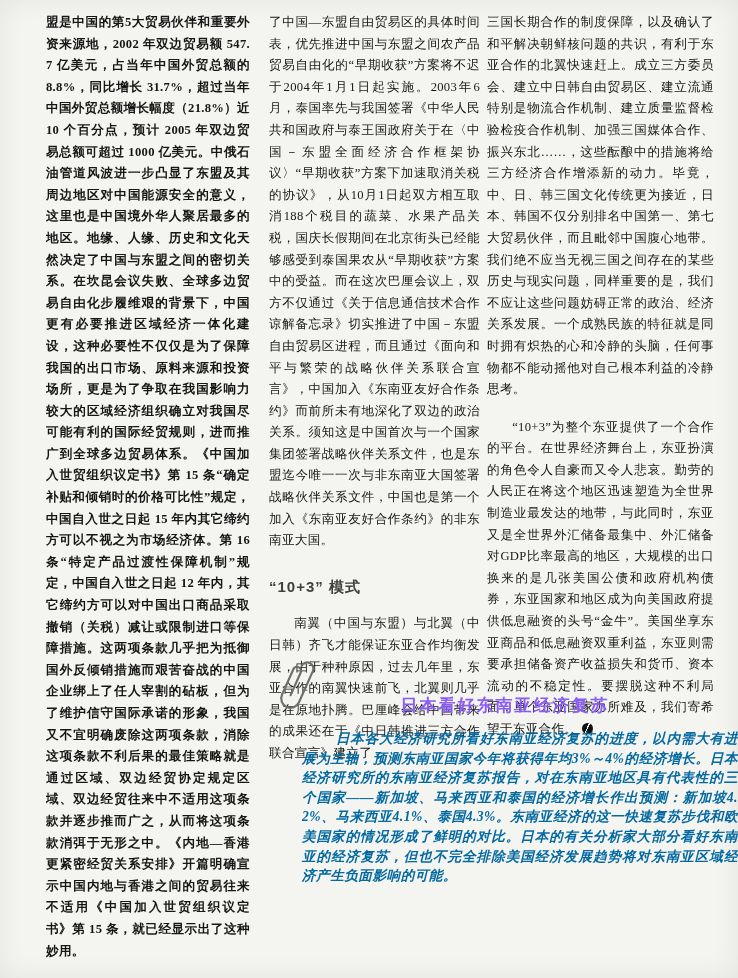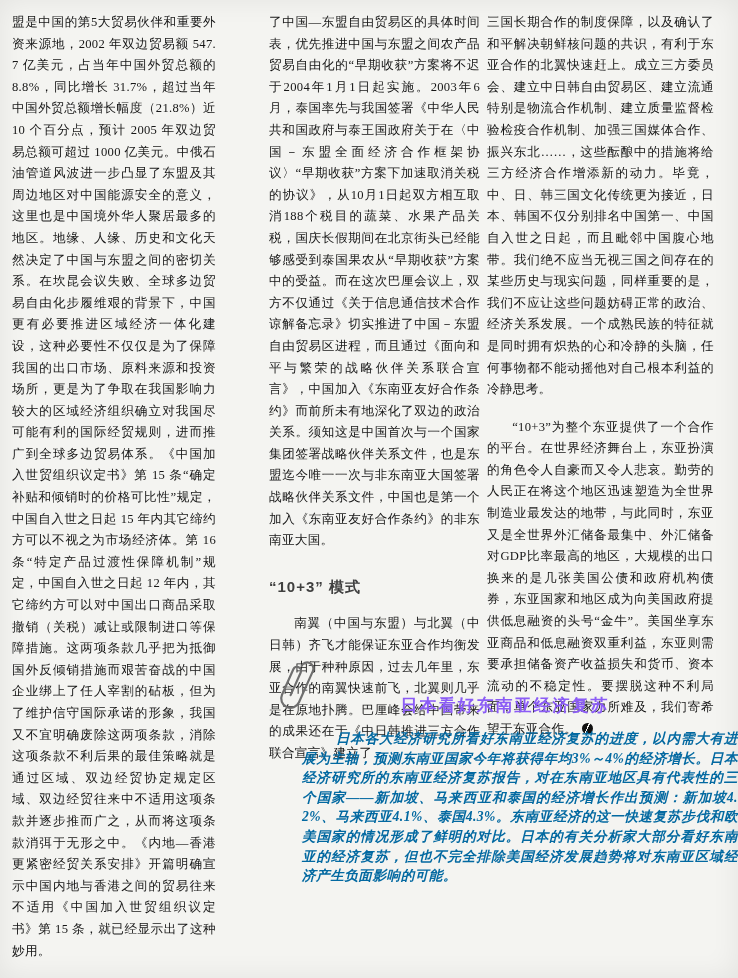--- a/index.html
+++ b/index.html
@@ -18,21 +18,21 @@
   .col{
     position:absolute;top:12px;
     text-align:justify;
     text-justify:inter-ideograph;
     word-break:break-all;
     font-size:12.6px;line-height:21.6px;
     letter-spacing:0.3px;
   }
   .col p{margin:0;}
   .col p.indent{text-indent:2em;margin-top:16px;}
-  #col1{left:12px;width:204px;height:962px;overflow:hidden;}
+  #col1{left:46px;width:204px;height:962px;overflow:hidden;font-weight:bold;}
   #col2{left:269px;width:211px;}
   #col3{left:487px;width:227px;}
   .sec-heading{
     font-family:"Liberation Sans","DejaVu Sans",sans-serif;
     font-weight:bold;font-size:15px;letter-spacing:1px;
     margin:24px 0 12px 0;text-align:left;text-indent:0;
     color:#404040;
   }
   .endmark{
     display:inline-block;width:11px;height:11px;
@@ -72,21 +72,21 @@
     <p class="indent">自从2000年11月朱镕基总理代表中国政府提出建立中国—东盟自由贸易区倡议以来，中国、东盟双边经贸一体化进展颇为显著：2001年，在文莱举行的首届东盟和中国首脑会议上，双方一致同意在10年内建立中国—东盟自由贸易区，并提出把农业、信息产业、人力资源开发和湄公河流域开发等作为合作重点。2002年，在柬埔寨举行的东盟和中国领导人会议上，双方签署了经济合作框架协议，确定</p>
   </div>
 
   <div class="col" id="col2">
     <p>了中国—东盟自由贸易区的具体时间表，优先推进中国与东盟之间农产品贸易自由化的“早期收获”方案将不迟于2004年1月1日起实施。2003年6月，泰国率先与我国签署《中华人民共和国政府与泰王国政府关于在〈中国－东盟全面经济合作框架协议〉“早期收获”方案下加速取消关税的协议》，从10月1日起双方相互取消188个税目的蔬菜、水果产品关税，国庆长假期间在北京街头已经能够感受到泰国果农从“早期收获”方案中的受益。而在这次巴厘会议上，双方不仅通过《关于信息通信技术合作谅解备忘录》切实推进了中国－东盟自由贸易区进程，而且通过《面向和平与繁荣的战略伙伴关系联合宣言》，中国加入《东南亚友好合作条约》而前所未有地深化了双边的政治关系。须知这是中国首次与一个国家集团签署战略伙伴关系文件，也是东盟迄今唯一一次与非东南亚大国签署战略伙伴关系文件，中国也是第一个加入《东南亚友好合作条约》的非东南亚大国。</p>
     <h2 class="sec-heading">“10+3” 模式</h2>
     <p class="indent">南翼（中国与东盟）与北翼（中日韩）齐飞才能保证东亚合作均衡发展，由于种种原因，过去几年里，东亚合作的南翼快速前飞，北翼则几乎是在原地扑腾。巴厘峰会给中国带来的成果还在于《中日韩推进三方合作联合宣言》建立了</p>
   </div>
 
   <div class="col" id="col3">
-    <p>三国长期合作的制度保障，以及确认了和平解决朝鲜核问题的共识，有利于东亚合作的北翼快速赶上。成立三方委员会、建立中日韩自由贸易区、建立流通特别是物流合作机制、建立质量监督检验检疫合作机制、加强三国媒体合作、振兴东北……，这些酝酿中的措施将给三方经济合作增添新的动力。毕竟，中、日、韩三国文化传统更为接近，日本、韩国不仅分别排名中国第一、中国自入世之日起，而且毗邻中国腹心地带。我们绝不应当无视三国之间存在的某些历史与现实问题，同样重要的是，我们不应让这些问题妨碍正常的政治、经济关系发展。一个成熟民族的特征就是同时拥有炽热的心和冷静的头脑，任何事物都不能动摇他对自己根本利益的冷静思考。</p>
+    <p>三国长期合作的制度保障，以及确认了和平解决朝鲜核问题的共识，有利于东亚合作的北翼快速赶上。成立三方委员会、建立中日韩自由贸易区、建立流通特别是物流合作机制、建立质量监督检验检疫合作机制、加强三国媒体合作、振兴东北……，这些酝酿中的措施将给三方经济合作增添新的动力。毕竟，中、日、韩三国文化传统更为接近，日本、韩国不仅分别排名中国第一、第七大贸易伙伴，而且毗邻中国腹心地带。我们绝不应当无视三国之间存在的某些历史与现实问题，同样重要的是，我们不应让这些问题妨碍正常的政治、经济关系发展。一个成熟民族的特征就是同时拥有炽热的心和冷静的头脑，任何事物都不能动摇他对自己根本利益的冷静思考。</p>
     <p class="indent"><span>“10+3”为整个东亚提供了一个合作的平台。在世界经济舞台上，东亚扮演的角色令人自豪而又令人悲哀。勤劳的人民正在将这个地区迅速塑造为全世界制造业最发达的地带，与此同时，东亚又是全世界外汇储备最集中、外汇储备对GDP比率最高的地区，大规模的出口换来的是几张美国公债和政府机构债券，东亚国家和地区成为向美国政府提供低息融资的头号“金牛”。美国坐享东亚商品和低息融资双重利益，东亚则需要承担储备资产收益损失和货币、资本流动的不稳定性。要摆脱这种不利局面，单个东亚国家力所难及，我们寄希望于东亚合作。</span><span class="endmark"></span></p>
   </div>
 
   <svg class="paperclip" viewBox="0 0 24 40" aria-hidden="true">
     <path d="M8 7 a4 4 0 0 1 8 0 l0 22 a6 6 0 0 1 -12 0 l0 -18 a2.6 2.6 0 0 1 5.2 0 l0 16" fill="none" stroke="#6f6f6f" stroke-width="1.4" stroke-linecap="round"></path>
   </svg>
 
   <div class="feature">
     <div class="feature-title">日本看好东南亚经济复苏</div>
     <p class="feature-body">日本各大经济研究所看好东南亚经济复苏的进度，以内需大有进展为主轴，预测东南亚国家今年将获得年均3%～4%的经济增长。日本经济研究所的东南亚经济复苏报告，对在东南亚地区具有代表性的三个国家——新加坡、马来西亚和泰国的经济增长作出预测：新加坡4.2%、马来西亚4.1%、泰国4.3%。东南亚经济的这一快速复苏步伐和欧美国家的情况形成了鲜明的对比。日本的有关分析家大部分看好东南亚的经济复苏，但也不完全排除美国经济发展趋势将对东南亚区域经济产生负面影响的可能。</p>

